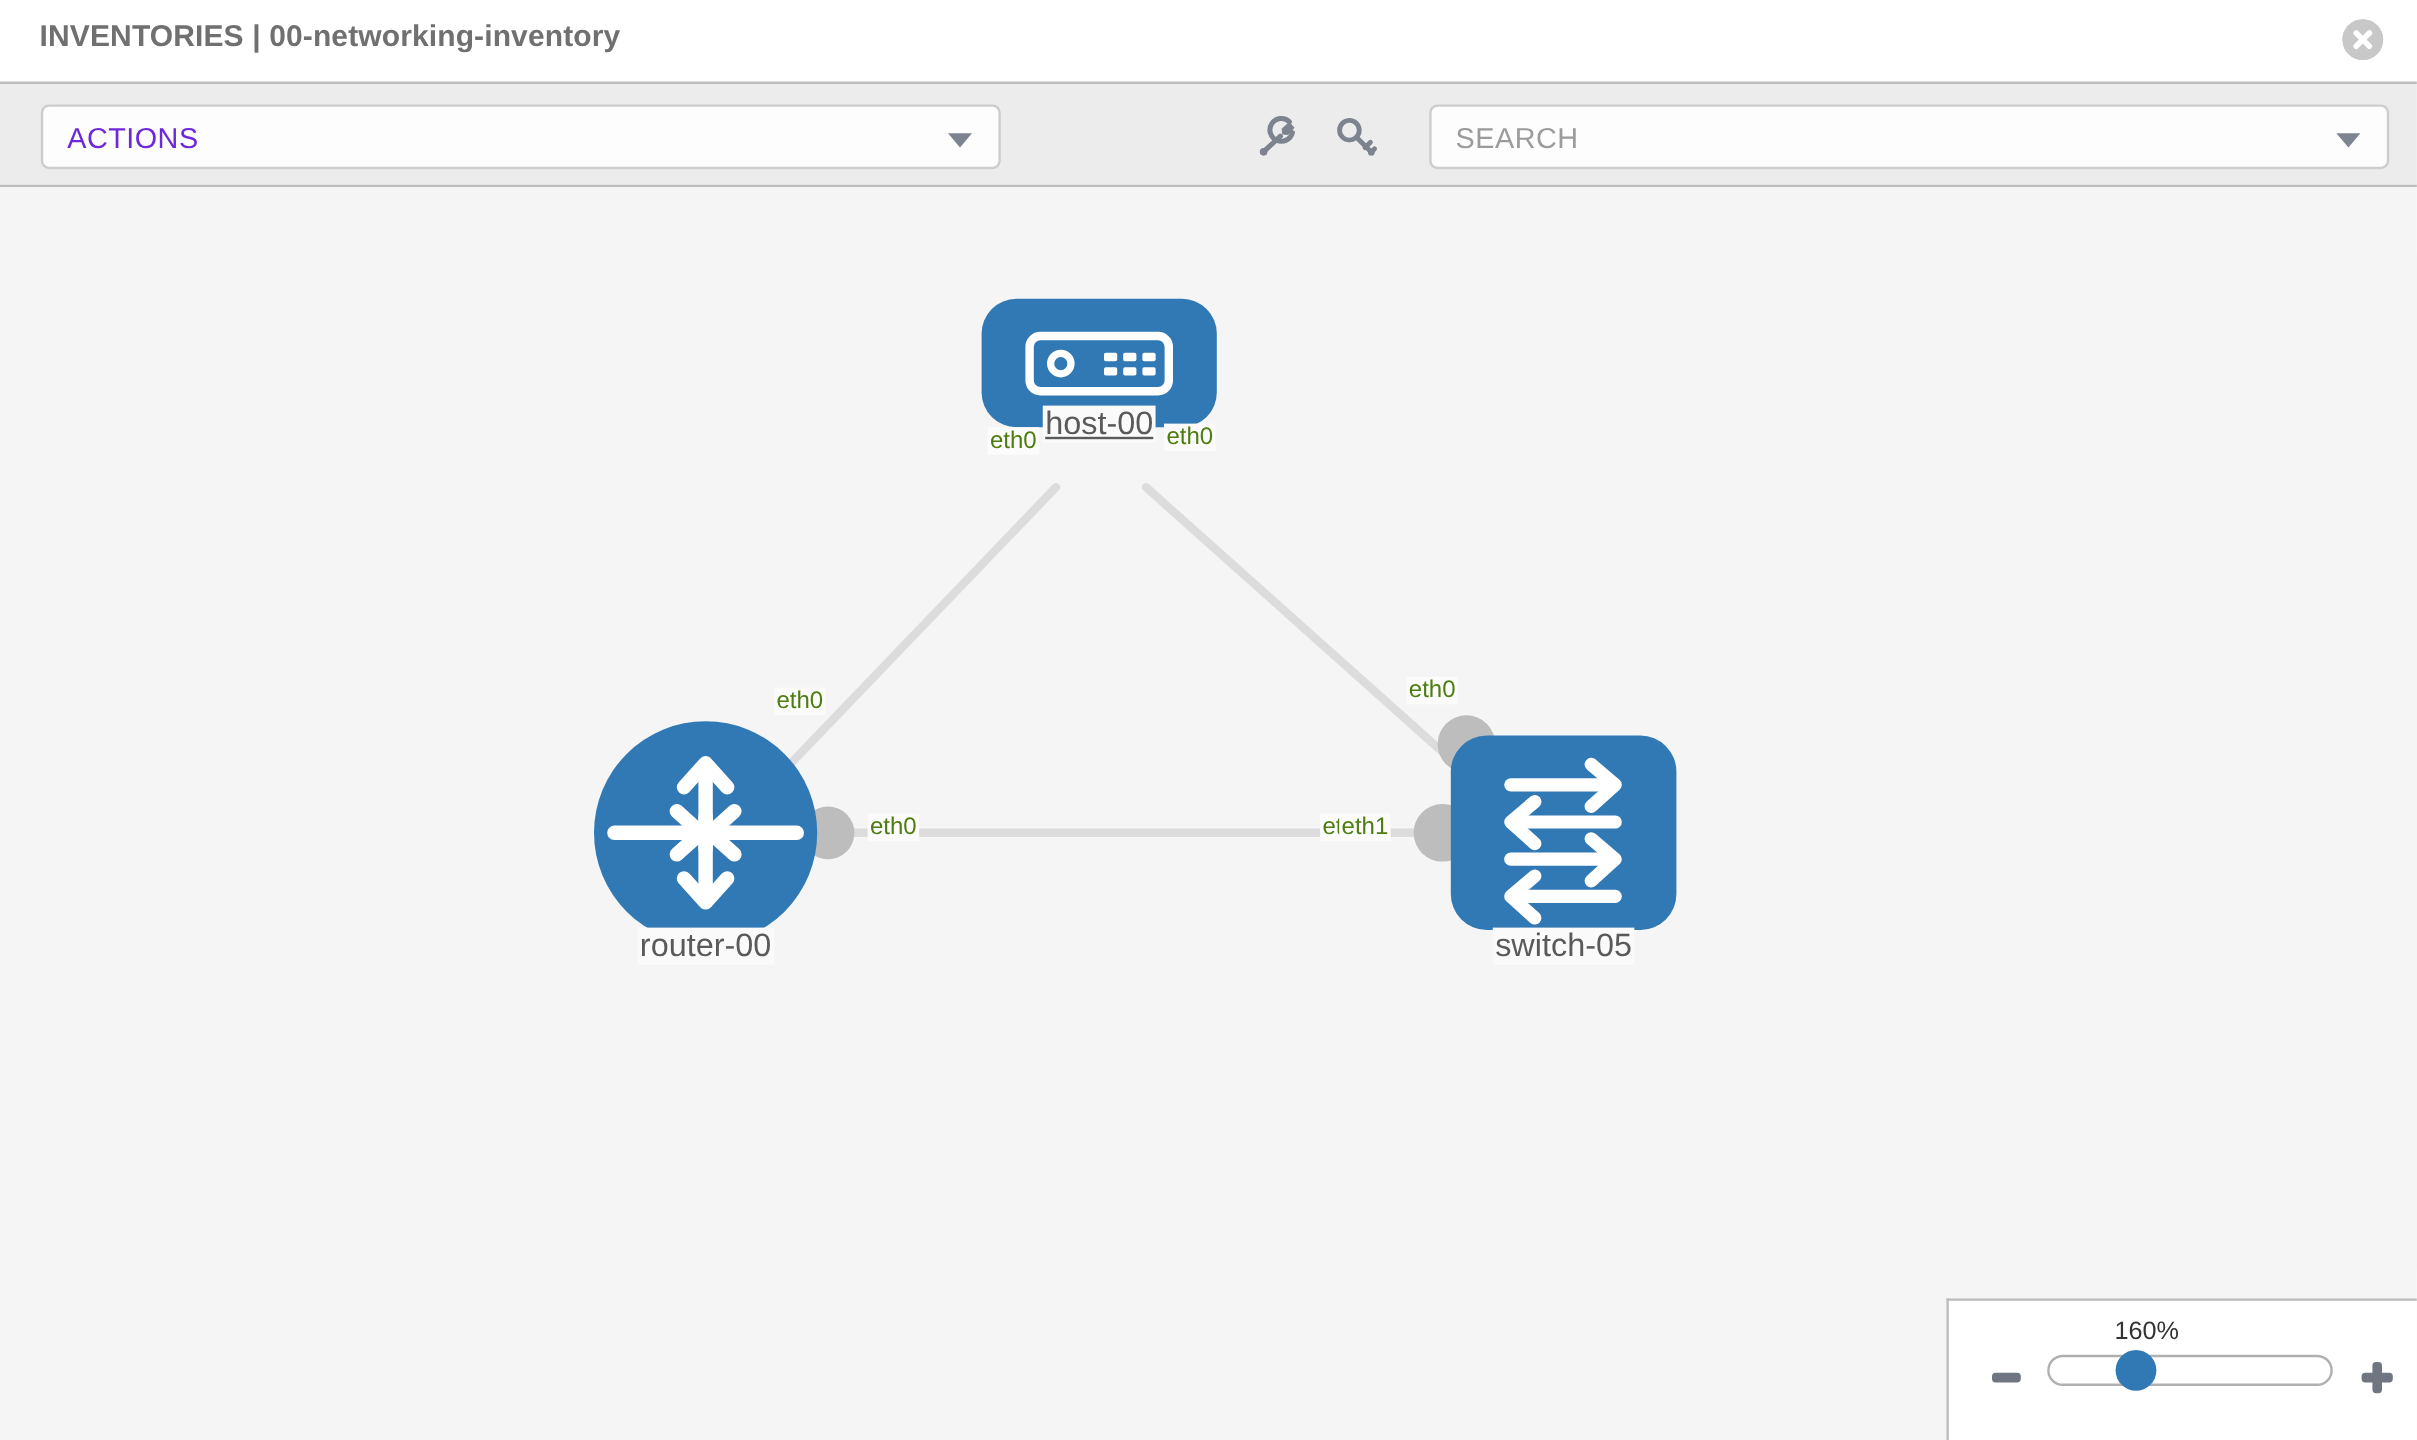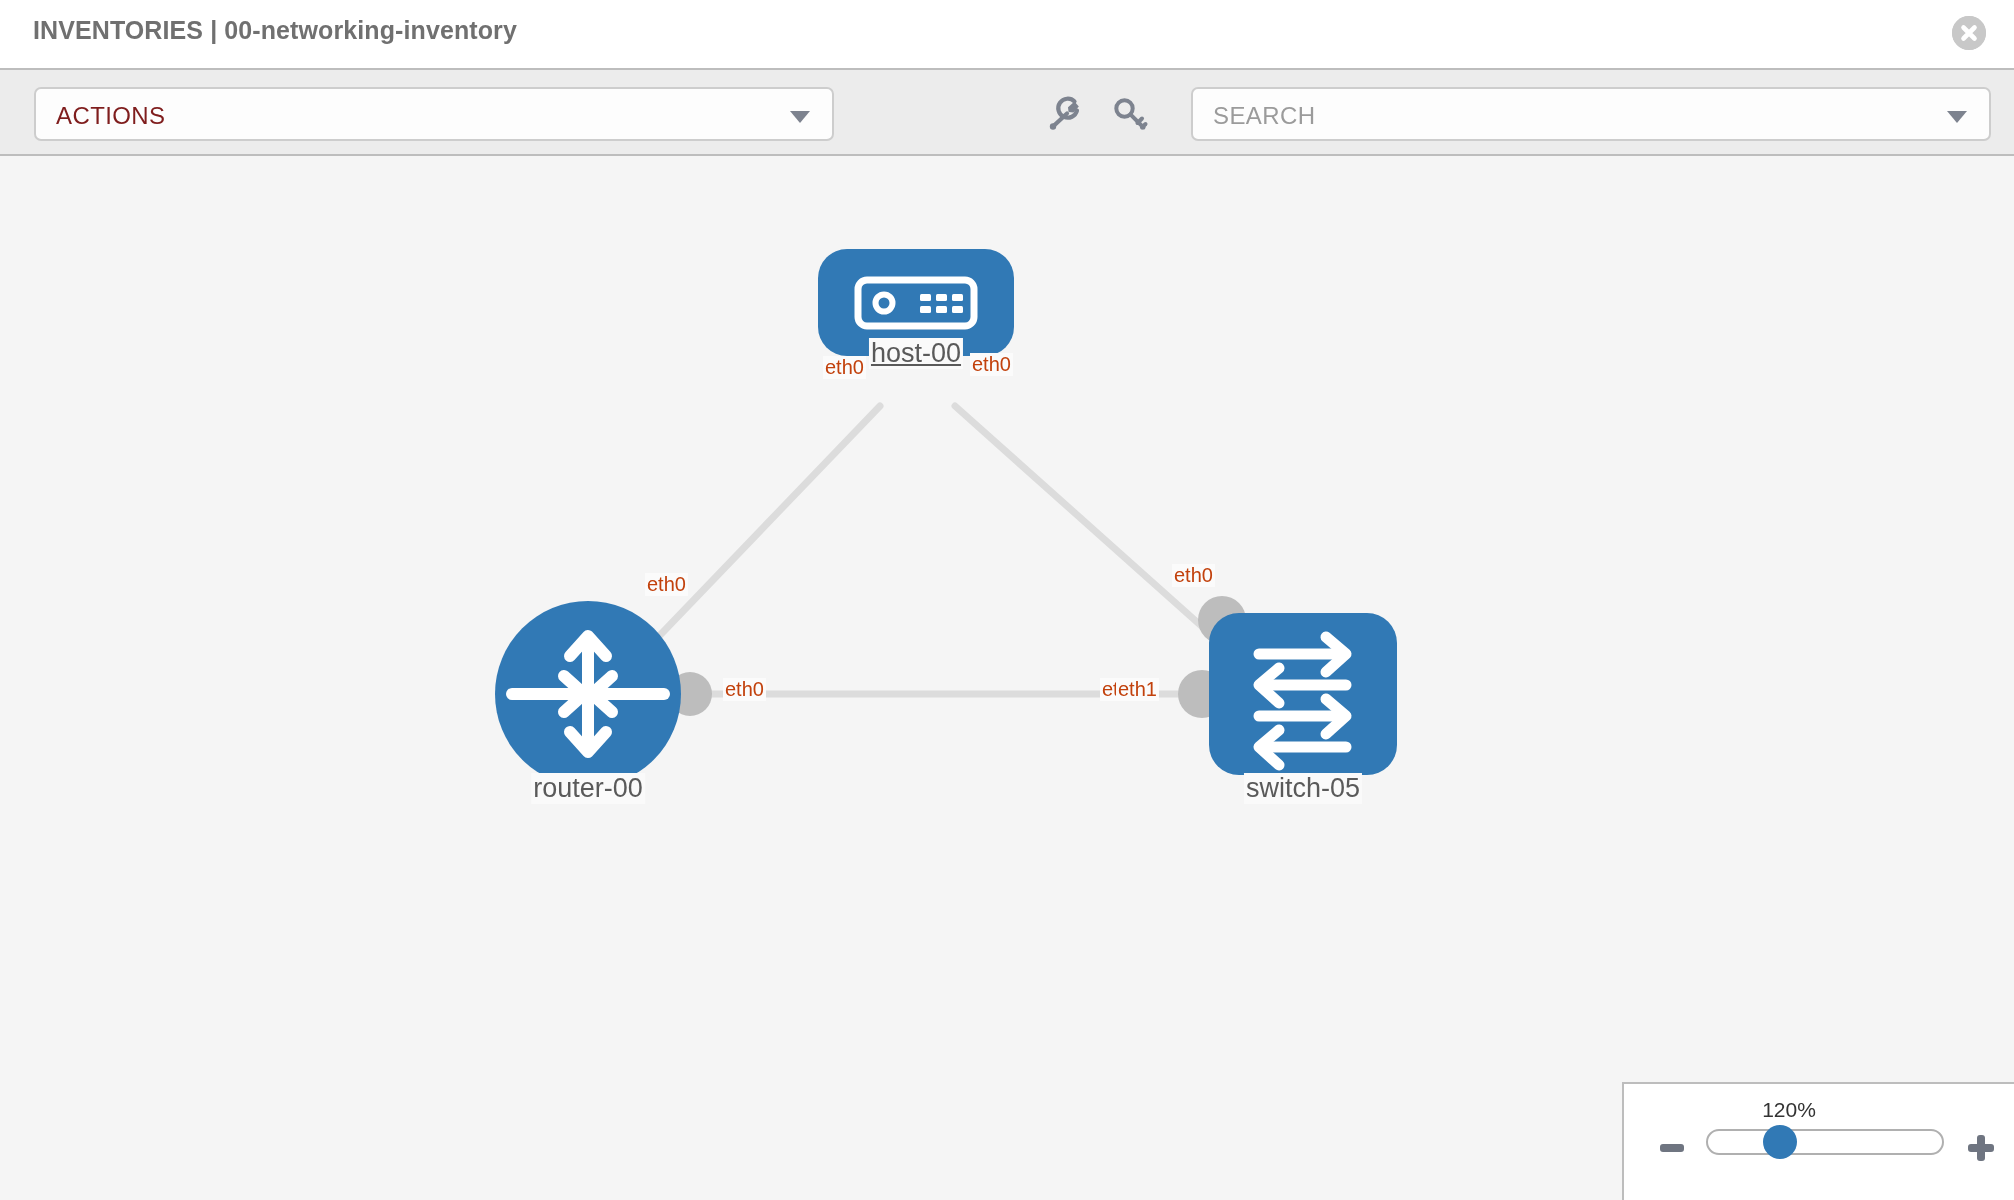--- a/index.html
+++ b/index.html
@@ -43,21 +43,21 @@
   .actions-select {
     position: absolute; left: 34px; top: 17px;
     width: 800px; height: 54px;
     background: #fdfdfd;
     border: 2px solid #cdcdcd;
     border-radius: 7px;
     cursor: pointer;
   }
   .actions-label {
     position: absolute; left: 20px; top: 13px;
-    font-size: 24px; color: #7f1d1d;
+    font-size: 24px; color: #6d28d9;
     letter-spacing: 0.4px;
   }
   .caret {
     position: absolute;
     width: 0; height: 0;
     border-left: 10px solid transparent;
     border-right: 10px solid transparent;
     border-top: 12px solid #7d838f;
   }
   .actions-caret { right: 22px; top: 22px; }
@@ -100,21 +100,21 @@
     position: absolute;
     font-size: 27px; color: #5a5a5a;
     background: #fafafa;
     white-space: nowrap;
     padding: 0 2px;
     transform: translateX(-50%);
   }
   
   .if-label {
     position: absolute;
-    font-size: 20px; color: #c2410c;
+    font-size: 20px; color: #4d7c0f;
     background: #fbfbfb;
     white-space: nowrap;
     padding: 0 2px;
   }
 
   
   .zoom-panel {
     position: absolute; left: 1622px; top: 1082px;
     width: 392px; height: 118px;
     background: #ffffff;
@@ -283,20 +283,20 @@
   <div class="if-label" style="left:823px; top:200px;">eth0</div>
   <div class="if-label" style="left:970px; top:197px;">eth0</div>
   <div class="if-label" style="left:645px; top:417px;">eth0</div>
   <div class="if-label" style="left:1172px; top:408px;">eth0</div>
   <div class="if-label" style="left:723px; top:522px;">eth0</div>
   <div class="if-label" style="left:1100px; top:522px;">eth0</div>
   <div class="if-label" style="left:1116px; top:522px;">eth1</div>
 </div>
 
 <div class="zoom-panel">
-  <div class="zoom-value">120%</div>
+  <div class="zoom-value">160%</div>
   <div class="zoom-minus"></div>
   <div class="zoom-track"></div>
   <div class="zoom-thumb"></div>
   <div class="zoom-plus-hit"></div>
   <div class="zoom-plus-h"></div>
   <div class="zoom-plus-v"></div>
 </div>
 
 </body></html>

